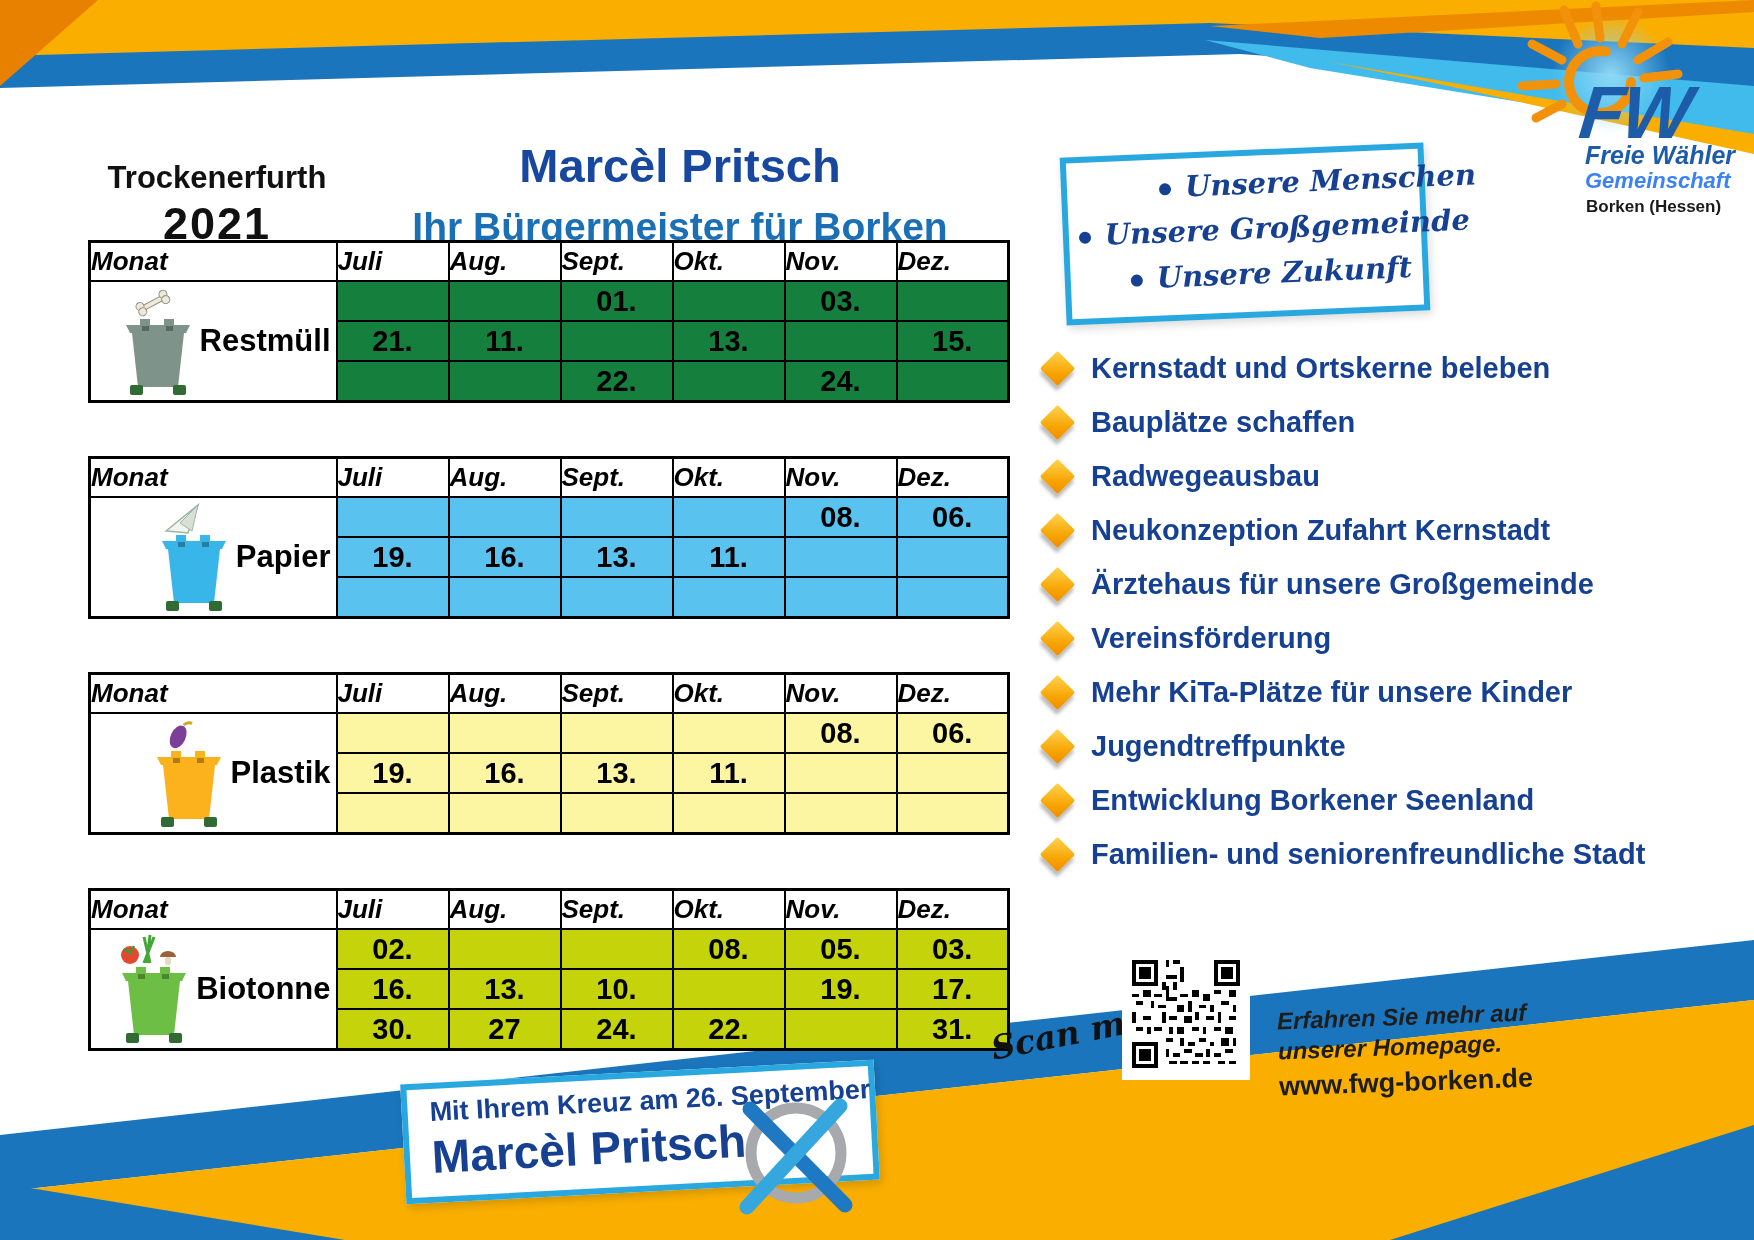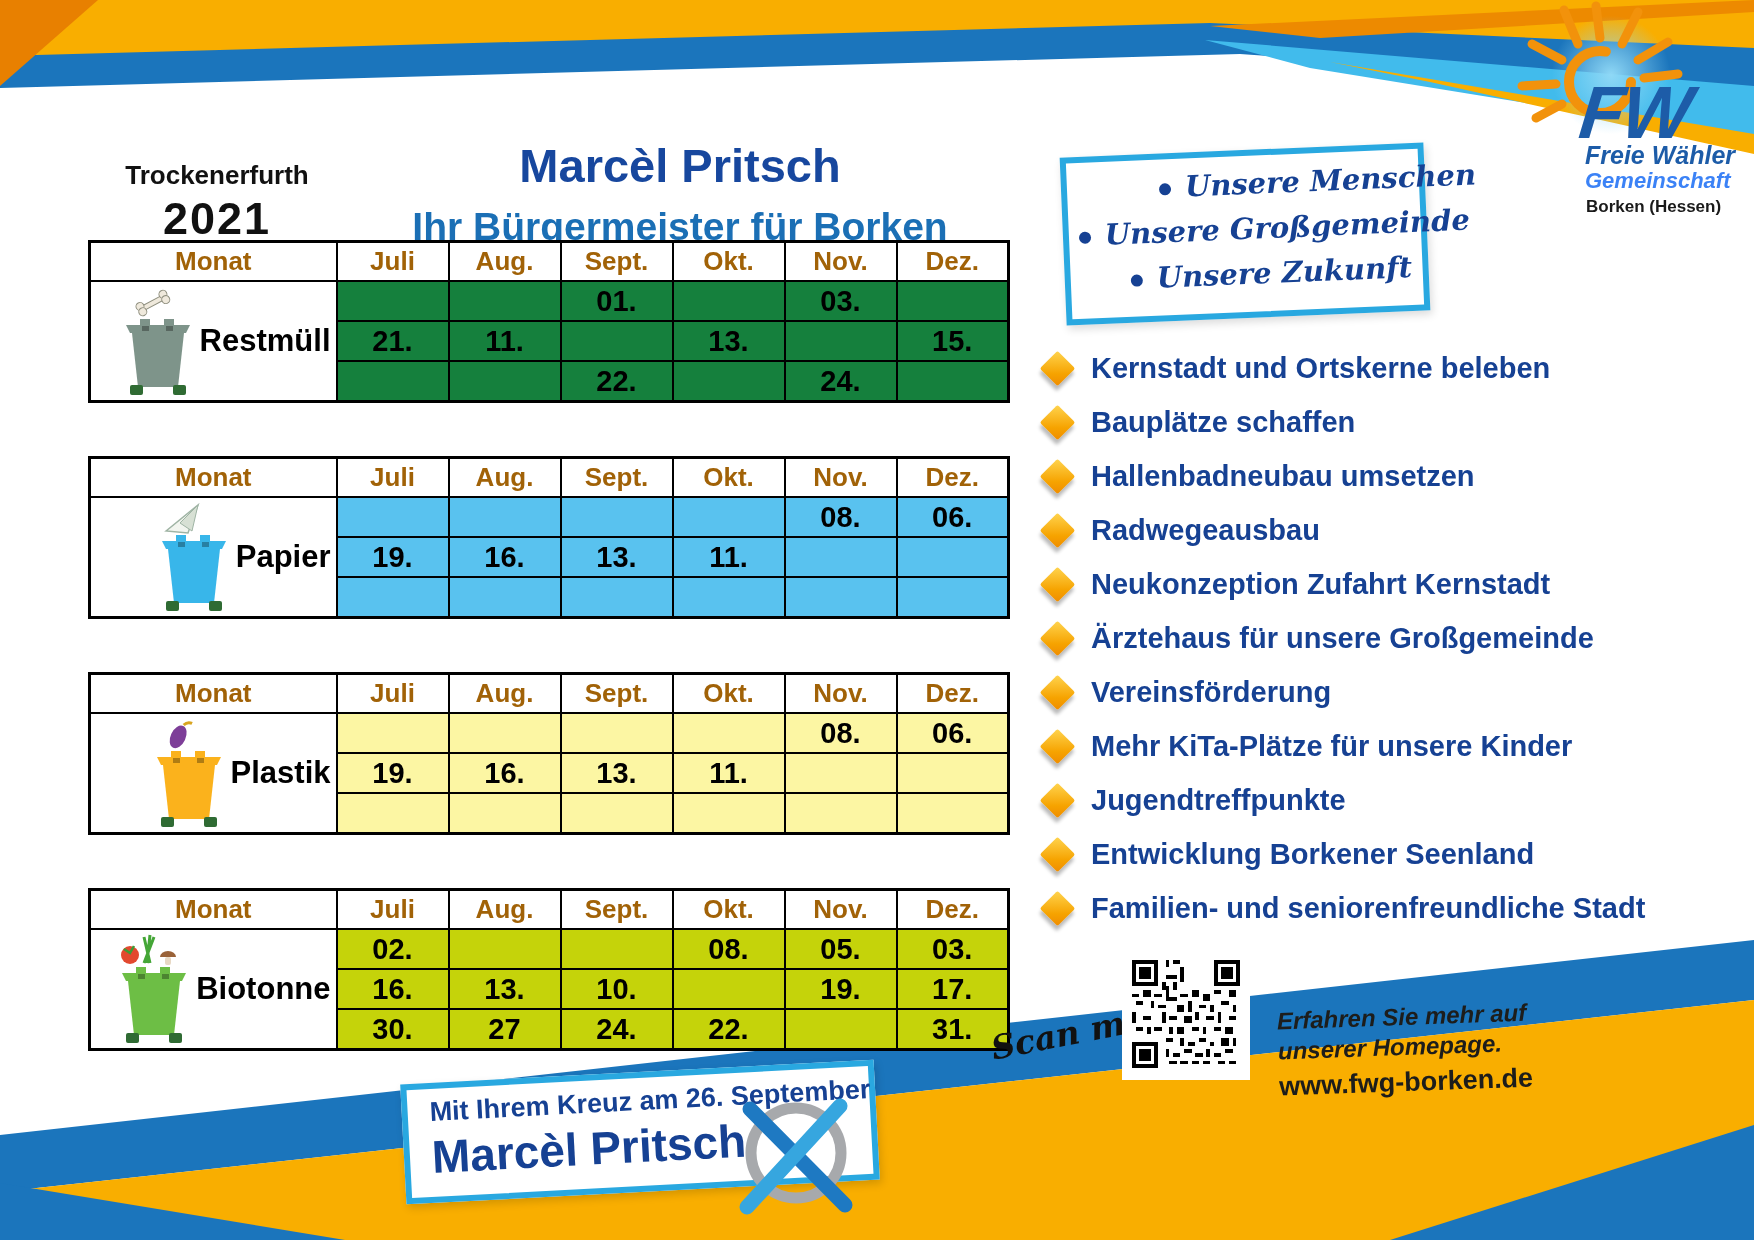--- a/index.html
+++ b/index.html
@@ -16,31 +16,31 @@
   .b-lblue-tr   {background:#41BBEC;clip-path:polygon(1205px 40px,1754px 86px,1754px 140px,1310px 68px);}
   .b-yellow-tr2 {background:#F9AE00;clip-path:polygon(1330px 62px,1754px 134px,1754px 154px,1430px 82px);}
   
   .b-blue-bottom{background:#1B75BC;clip-path:polygon(0 1135px,1754px 940px,1754px 1000px,0 1192px);}
   .b-yellow-bot {background:#F9AE00;clip-path:polygon(0 1192px,1754px 1000px,1754px 1240px,0 1240px);}
   .b-blue-bl    {background:#1B75BC;clip-path:polygon(0 1183px,345px 1240px,0 1240px);}
   .b-blue-br    {background:#1B75BC;clip-path:polygon(1754px 1125px,1754px 1240px,1390px 1240px);}
 
   
   .loc-block{position:absolute;left:92px;top:160px;width:250px;text-align:center;color:#111;}
-  .loc-name{font-size:26px;font-weight:bold;}
+  .loc-name{font-size:31px;font-weight:bold;}
   .loc-year{font-size:45px;font-weight:bold;letter-spacing:2px;margin-top:2px;}
   .title-block{position:absolute;left:330px;top:138px;width:700px;text-align:center;}
   .title-main{font-size:47px;font-weight:bold;color:#17479E;}
   .title-sub{font-size:39px;font-weight:bold;color:#1B6FB5;margin-top:12px;}
 
   
   table.cal{position:absolute;left:88px;width:920px;border-collapse:collapse;table-layout:fixed;
             background:#fff;border:3px solid #000;}
   .cal th,.cal td{border:2.5px solid #000;padding:0;}
-  .cal th{height:37px;font-size:26px;font-weight:bold;color:#a16207;background:#fff;text-align:center;}
+  .cal th{height:37px;font-size:26px;font-weight:bold;color:#000000;background:#fff;text-align:left;font-style:italic;}
   .cal td.d{height:38px;font-size:29px;font-weight:bold;text-align:center;color:#000;}
   .cal td.lab{background:#fff;}
   .t-rest td.d{background:#15803d;}
   .t-pap  td.d{background:#59C2EF;}
   .t-pla  td.d{background:#FCF6A3;}
   .t-bio  td.d{background:#C5D30A;margin-top:36px;}
   .labwrap{display:flex;align-items:center;justify-content:flex-end;gap:2px;padding-right:5px;}
   .labwrap .nm{font-size:31px;font-weight:bold;color:#000;white-space:nowrap;}
   svg.bin{width:80px;height:112px;flex:none;}
 
@@ -422,24 +422,20 @@
     <div class="aitem">
         <span class="diamond"></span>
         <span class="atext">Kernstadt und Ortskerne beleben</span>
       </div>
     <div class="aitem">
         <span class="diamond"></span>
         <span class="atext">Bauplätze schaffen</span>
       </div>
     <div class="aitem">
         <span class="diamond"></span>
-        <span class="atext">Hallenbadneubau umsetzen</span>
-      </div>
-    <div class="aitem">
-        <span class="diamond"></span>
         <span class="atext">Radwegeausbau</span>
       </div>
     <div class="aitem">
         <span class="diamond"></span>
         <span class="atext">Neukonzeption Zufahrt Kernstadt</span>
       </div>
     <div class="aitem">
         <span class="diamond"></span>
         <span class="atext">Ärztehaus für unsere Großgemeinde</span>
       </div>

